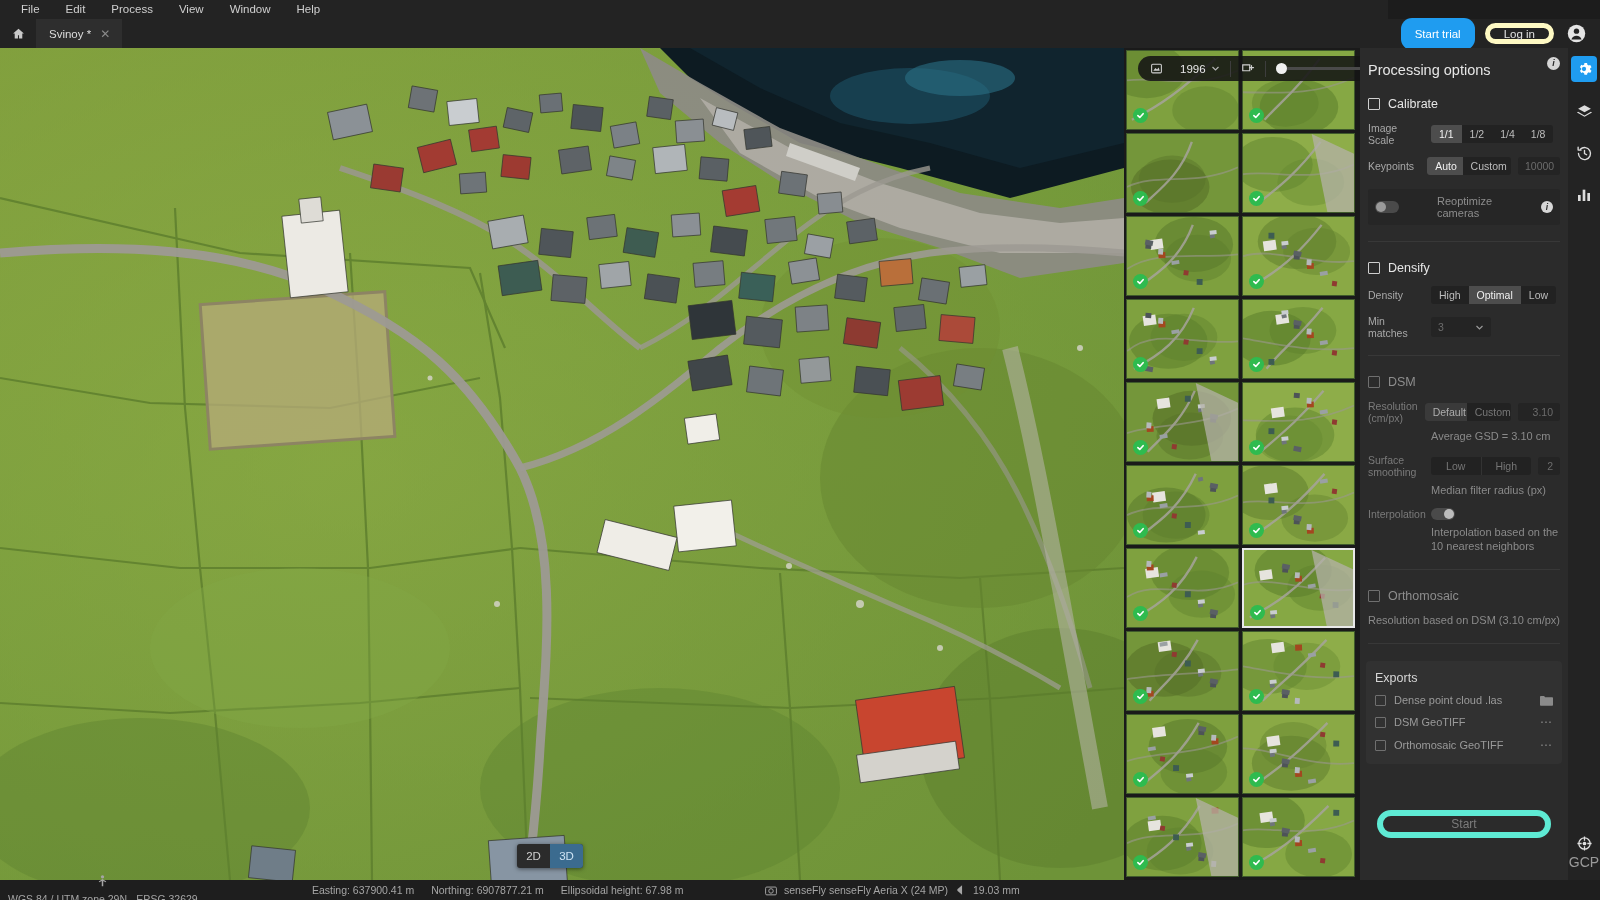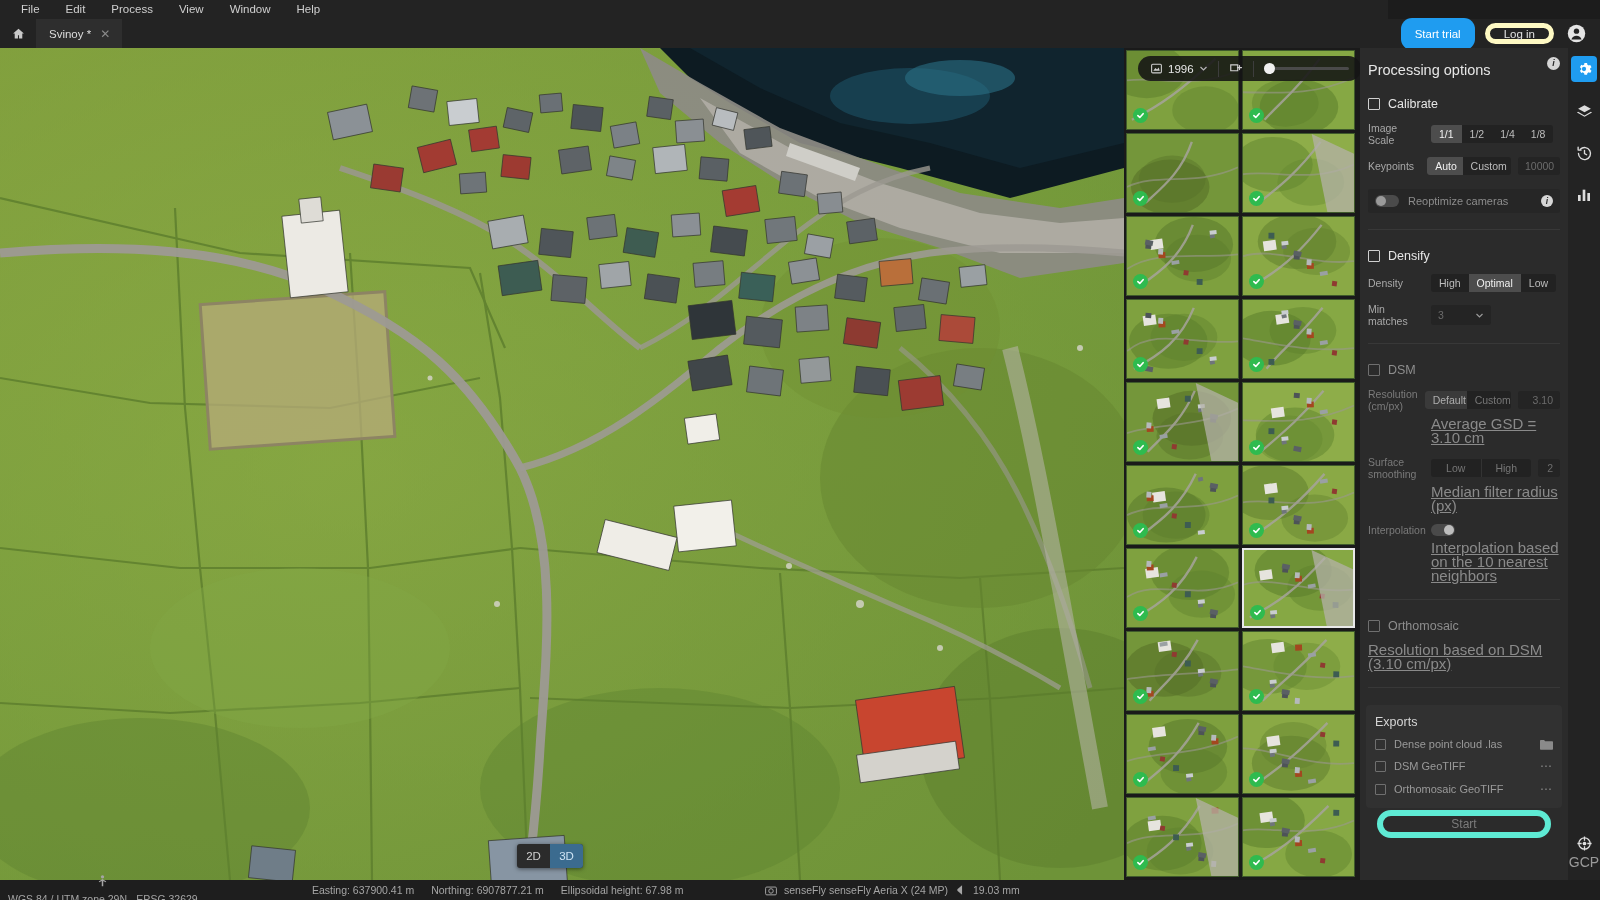--- a/index.html
+++ b/index.html
@@ -88,21 +88,21 @@
     background:#2fbb4f;display:flex;align-items:center;justify-content:center;
   }
   .badge svg{width:9px;height:9px;}
 
   .thumb-toolbar{
     position:absolute;left:14px;top:8px;height:25px;
     background:rgba(20,20,20,.88);border-radius:13px;display:flex;align-items:center;
     padding:0 6px;gap:4px;z-index:5;
   }
   .tt-group{display:flex;align-items:center;gap:5px;padding:0 6px;}
-  .tt-count{font-size:11.5px;color:#e8e8e8;}
+  .tt-count{font-size:11.5px;color:#e8e8e8;margin-left:12px;}
   .tt-sep{width:1px;height:16px;background:#3d3d3d;}
   .tt-slider{width:85px;height:3px;background:#4a4a4a;border-radius:2px;position:relative;margin:0 6px;}
   .tt-slider .knob{position:absolute;left:0;top:-4px;width:11px;height:11px;border-radius:50%;background:#f0f0f0;}
 
   
   .optionspanel{
     position:absolute;left:1360px;top:48px;width:208px;height:832px;
     background:#2b2b2b;overflow:hidden;font-size:11px;
   }
   .op-title{
@@ -137,32 +137,32 @@
     min-width:42px;text-align:right;
   }
 
   .toggle-row{
     display:flex;align-items:center;gap:9px;background:#262626;border-radius:3px;
     padding:6px 7px;margin-top:14px;
   }
   .tgl{width:24px;height:12px;border-radius:7px;background:#4a4a4a;position:relative;flex:none;cursor:pointer;}
   .tgl .dot{position:absolute;left:1px;top:1px;width:10px;height:10px;border-radius:50%;background:#9a9a9a;}
   .tgl.on .dot{left:13px;background:#bdbdbd;}
-  .tgl-label{font-size:11px;color:#8d8d8d;flex:1;}
+  .tgl-label{font-size:11px;color:#8d8d8d;flex:1;margin-left:29px;}
 
   .infoicon{
     width:13px;height:13px;border-radius:50%;background:#d6d6d6;color:#2b2b2b;
     font-size:9px;font-weight:bold;display:flex;align-items:center;justify-content:center;
     font-style:italic;flex:none;cursor:pointer;
   }
   .infoicon.sm{width:12px;height:12px;font-size:8.5px;}
 
   .divider{height:1px;background:#383838;margin:16px 0 0 0;}
 
-  .note{font-size:15px;color:#8a8a8a;margin-top:5px;padding-left:63px;line-height:14px;text-decoration:underline;}
+  .note{font-size:11px;color:#8a8a8a;margin-top:5px;padding-left:63px;line-height:14px;}
   .note.full{padding-left:0;margin-top:10px;}
 
   .exports-card{
     background:#313131;border-radius:4px;margin:17px 6px 0 6px;padding:10px 9px 12px 9px;
   }
   .exports-title{font-size:12.5px;color:#d6d6d6;margin-bottom:9px;}
   .exp-row{display:flex;align-items:center;gap:8px;margin-top:9px;}
   .exp-label{font-size:11px;color:#9a9a9a;flex:1;}
   .exp-dots{font-size:12px;color:#8a8a8a;letter-spacing:1px;cursor:pointer;}
 

